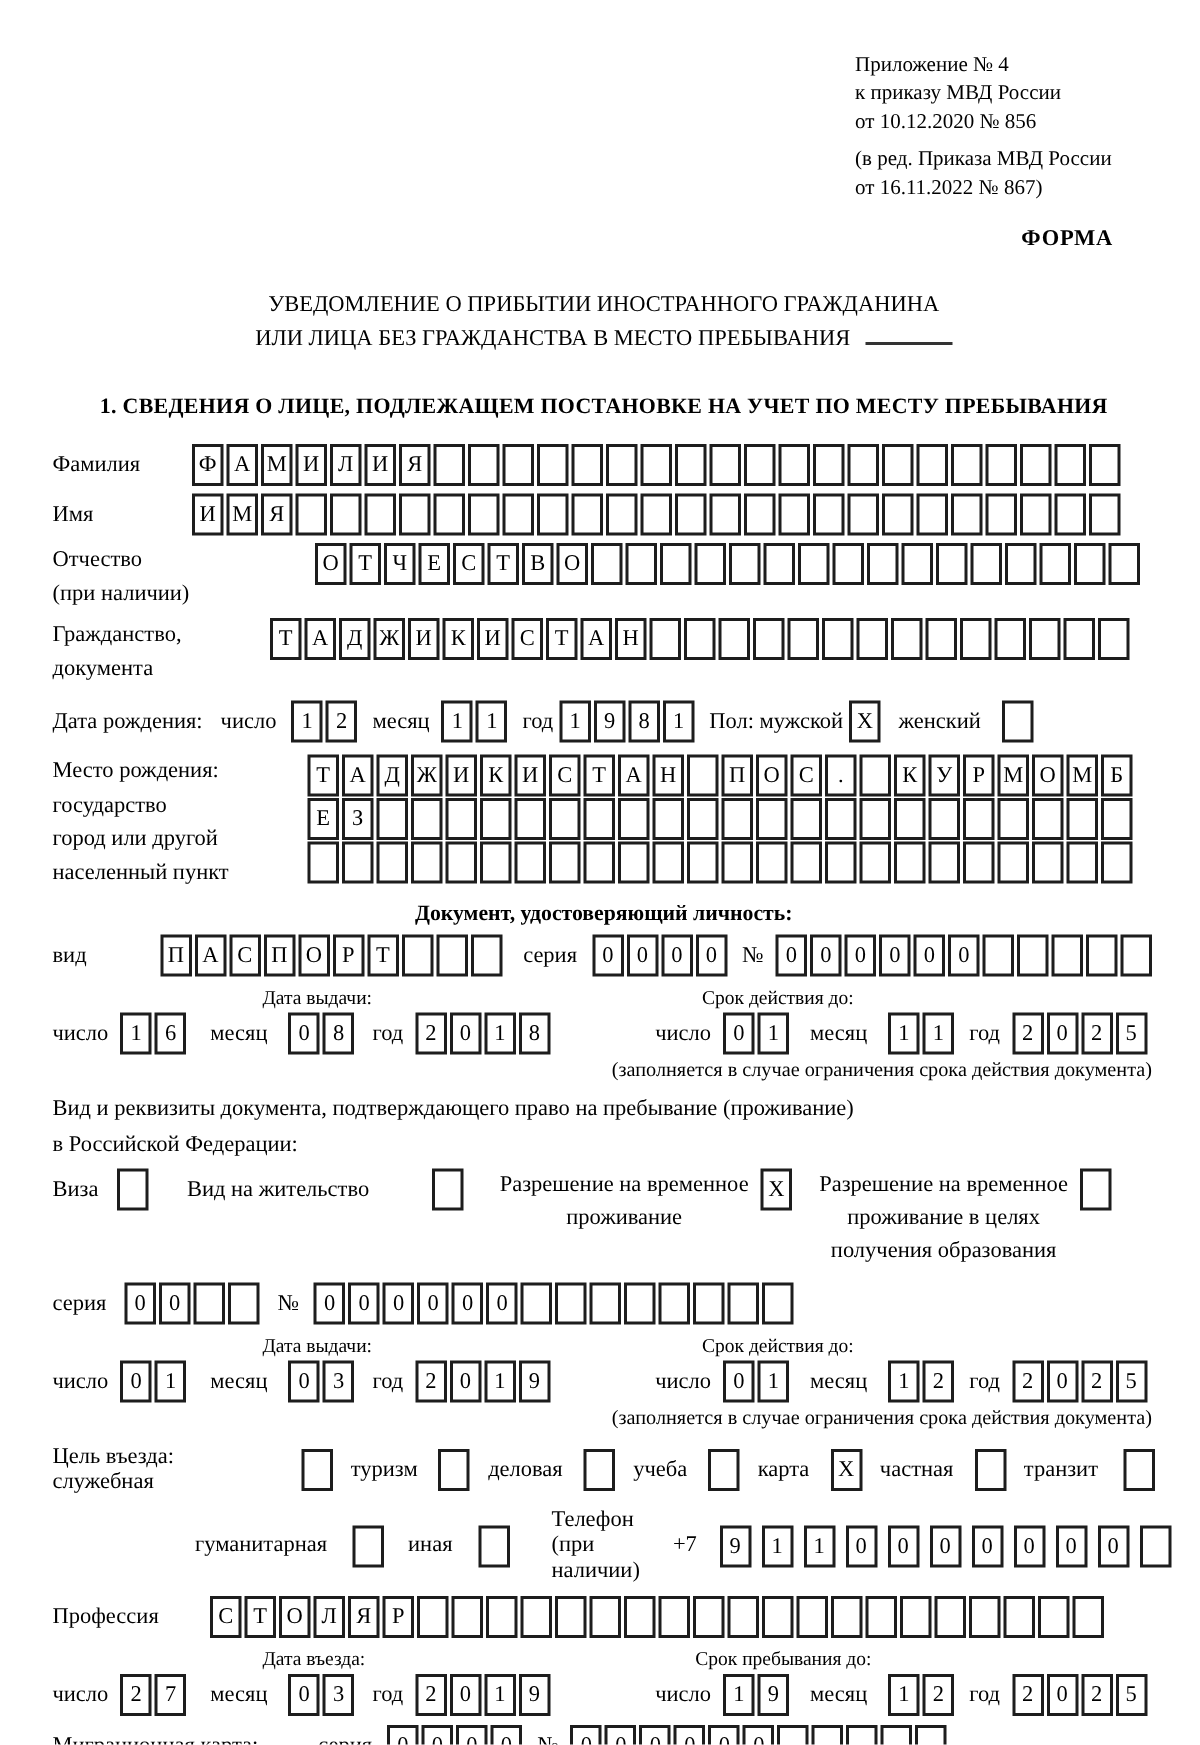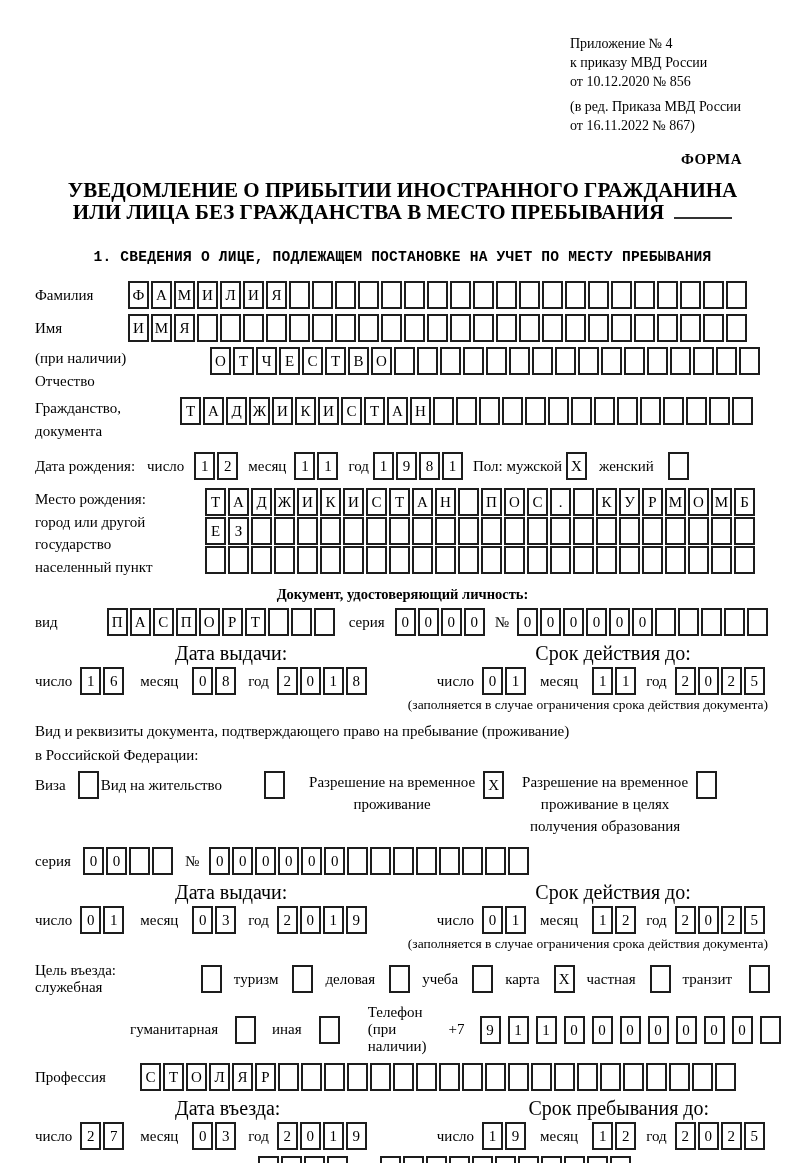--- a/index.html
+++ b/index.html
@@ -5,42 +5,42 @@
   html,body { margin:0; padding:0; background:#ffffff; }
   body { width:800px; height:1163px; overflow:hidden; font-family:"Liberation Serif", serif; color:#000; }
   .page { box-sizing:border-box; width:800px; height:908px; padding:34px 30px 0 35px; position:relative; }
 
   
   .appendix { width:200px; margin-left:auto; font-size:14px; line-height:19px; }
   .appendix .grp2 { margin-top:6px; }
   .forma { text-align:right; font-weight:bold; font-size:15px; margin-top:16px; padding-right:28px; letter-spacing:.5px; }
 
   
-  .title { text-align:center; font-weight:bold; font-size:21px; line-height:22px; margin-top:11px; }
+  .title { text-align:center; font-weight:normal; font-size:15px; line-height:22px; margin-top:24px; }
   .blank-line { display:inline-block; width:58px; border-bottom:2px solid #333; height:14px; margin-left:10px; }
-  .section-heading { text-align:center; font-weight:bold; font-size:14.6px; margin-top:26px; letter-spacing:.2px;font-family:Liberation Mono, monospace; }
+  .section-heading { text-align:center; font-weight:bold; font-size:14.6px; margin-top:26px; letter-spacing:.2px; }
 
   
   .row { display:flex; align-items:flex-start; margin-top:5px; }
   .lbl { font-size:15px; line-height:28px; white-space:nowrap; }
   .label-col { flex:none; }
   .label-col div { font-size:15px; line-height:22.5px; }
   .boxes { display:inline-flex; flex:none; }
   .box-col .boxes { display:flex; margin-bottom:1px; }
 
   
   .cb { box-sizing:content-box; display:inline-block; width:17px; height:24px; border:2px solid #1d1d1d;
         margin-right:2px; text-align:center; line-height:24px; font-size:15px; font-family:"Liberation Serif", serif; }
 
   .w93  { width:93px; }  .w175 { width:175px; } .w145 { width:145px; }
   .w170 { width:170px; } .w78  { width:78px; }  .w105 { width:105px; }
 
   .mid-heading { text-align:center; font-weight:bold; font-size:14.5px; margin-top:8px; }
 
-  .date-heads { display:flex; font-size:20px; margin-top:6px;gap:28px; }
+  .date-heads { display:flex; font-size:13px; margin-top:6px; }
   .date-heads .h1 { margin-left:140px; }
   .date-heads .h2 { margin-left:220px; }
   .dates { display:flex; align-items:center; margin-top:2px; }
   .dates .lbl { line-height:28px; }
   .dates .gap-s { width:8px; } .dates .gap-m { width:14px; }
   .dates .group2 { margin-left:68px; }
   .note-right { text-align:right; font-size:13.5px; margin-top:2px; padding-right:2px; }
 
   .para { font-size:15px; line-height:24px; margin-top:6px; }
 
@@ -139,22 +139,22 @@
         <span class="cb"></span>
         <span class="cb"></span>
         <span class="cb"></span>
         <span class="cb"></span>
         <span class="cb"></span>
       </span>
   </div>
 
   <div class="row">
     <div class="label-col w175">
+      <div>Отчество</div>
       <div>(при наличии)</div>
-      <div>Отчество</div>
     </div>
     <span class="boxes">
         <span class="cb">О</span>
         <span class="cb">Т</span>
         <span class="cb">Ч</span>
         <span class="cb">Е</span>
         <span class="cb">С</span>
         <span class="cb">Т</span>
         <span class="cb">В</span>
         <span class="cb">О</span>
@@ -236,22 +236,22 @@
       </span>
     <span class="lbl" style="margin-left:10px;">женский</span>
     <span class="boxes" style="margin-left:14px;">
         <span class="cb"></span>
       </span>
   </div>
 
   <div class="row" style="margin-top:8px;">
     <div class="label-col w170">
       <div>Место рождения:</div>
+      <div>государство</div>
       <div>город или другой</div>
-      <div>государство</div>
       <div>населенный пункт</div>
     </div>
     <div class="box-col">
       <div class="boxes">
           <span class="cb">Т</span>
           <span class="cb">А</span>
           <span class="cb">Д</span>
           <span class="cb">Ж</span>
           <span class="cb">И</span>
           <span class="cb">К</span>
@@ -421,21 +421,21 @@
     <div>в Российской Федерации:</div>
   </div>
 
   <div class="options">
     <div class="opt">
       <span class="optlbl" style="line-height:28px;">Виза</span>
       <span class="boxes" style="margin-left:4px;">
           <span class="cb"></span>
         </span>
     </div>
-    <div class="opt" style="justify-content:center;">
+    <div class="opt" style="margin-left:24px;justify-content:center;">
       <span class="optlbl" style="line-height:28px;">Вид на жительство</span>
       <span class="boxes" style="margin-left:34px;">
           <span class="cb"></span>
         </span>
     </div>
     <div class="opt" style="margin-left:22px;">
       <span class="optlbl">
         <span style="display:block;">Разрешение на временное</span>
         <span style="display:block;">проживание</span>
       </span>

